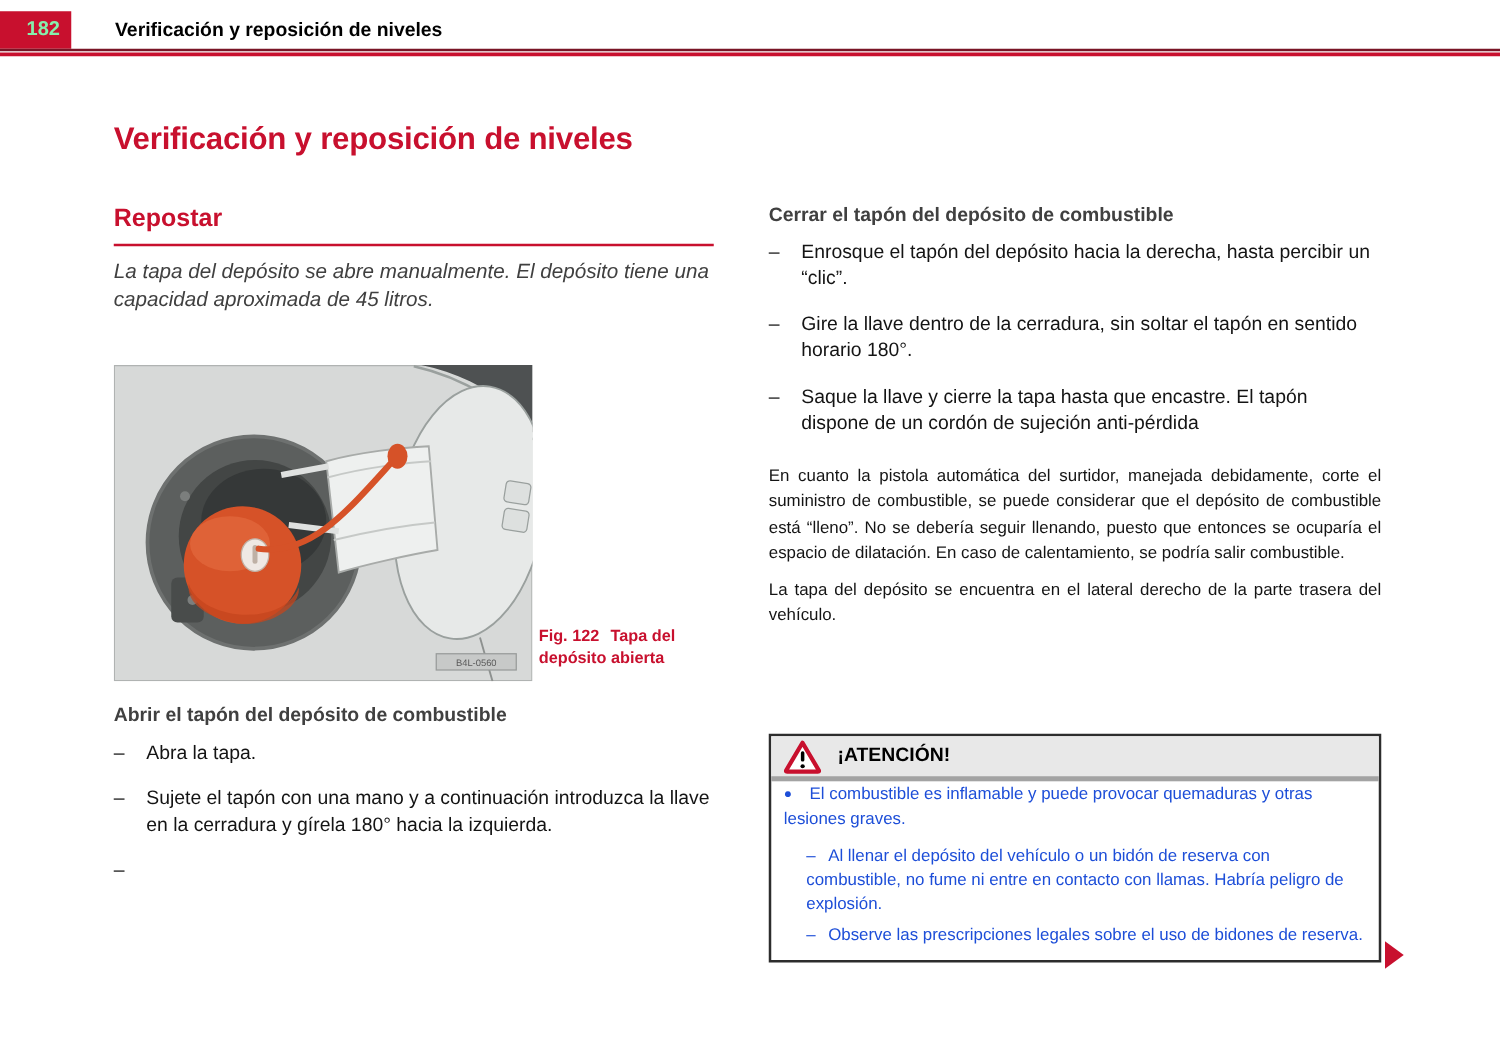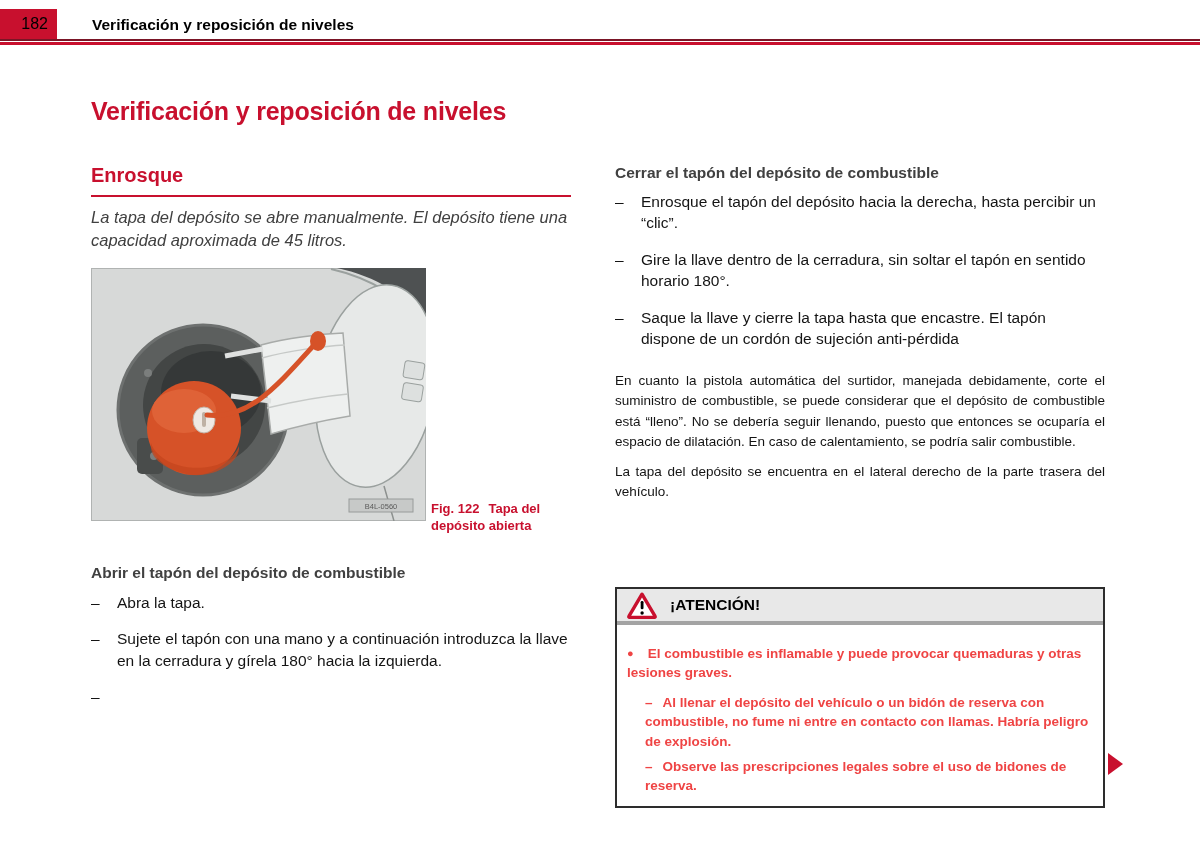--- a/index.html
+++ b/index.html
@@ -10,22 +10,22 @@
     background: #ffffff; overflow: hidden;
     font-family: "Liberation Sans", "DejaVu Sans", sans-serif;
     color: #111;
     -webkit-font-smoothing: antialiased;
   }
   .abs { position: absolute; }
 
   
   .page-num-box {
     left: 0; top: 9px; width: 57px; height: 30px;
-    background: var(--red); color: #000000;
-    font-size: 16px; font-weight: normal;
+    background: var(--red); color: #86efac;
+    font-size: 16px; font-weight: bold;
     text-align: right; line-height: 30px; padding-right: 9px;
   }
   .header-title {
     left: 92px; top: 9px; height: 30px; line-height: 31px;
     font-size: 15.5px; font-weight: bold; color: #000;
   }
   .rule-dark { left: 0; top: 39px; width: 1200px; height: 2px; background: #7a1526; }
   .rule-red  { left: 0; top: 42px; width: 1200px; height: 3px; background: var(--red); }
 
   
@@ -36,21 +36,21 @@
   }
   .section-heading {
     left: 91px; top: 164px;
     font-size: 20px; font-weight: bold; color: var(--red);
   }
   .section-rule { left: 91px; top: 195px; width: 480px; height: 2px; background: var(--red); }
   .intro-italic {
     left: 91px; top: 206px; width: 494px;
     font-size: 16.5px; font-style: italic; line-height: 1.38; color: #404040;
   }
-  .figure-wrap { left: 91px; top: 268px; width: 335px; height: 220px; }
+  .figure-wrap { left: 91px; top: 292px; width: 335px; height: 220px; }
   .figure-caption {
     left: 431px; top: 501px; width: 152px;
     font-size: 13px; font-weight: bold; color: var(--red); line-height: 1.28;
   }
   .figure-caption .cap-label { margin-right: 9px; }
 
   .subheading {
     font-size: 15.5px; font-weight: bold; color: #404040;
   }
   .left-sub  { left: 91px; top: 564px; width: 480px; }
@@ -71,21 +71,21 @@
   
   .warning-box {
     left: 615px; top: 587px; width: 490px;
     border: 2px solid #2d2d2d; background: #fff;
   }
   .warning-header {
     height: 36px; background: #e8e8e8; border-bottom: 4px solid #a3a3a3;
     display: flex; align-items: center; padding-left: 10px;
   }
   .warning-title { font-size: 15.5px; font-weight: bold; margin-left: 13px; color: #000; }
-  .warning-body { padding: 19px 12px 11px 10px; font-size: 13.5px; font-weight: bold; line-height: 1.42; color: #ef4444; }
+  .warning-body { padding: 0 12px 11px 10px; font-size: 13.5px; font-weight: normal; line-height: 1.42; color: #1d4ed8; }
   .warning-lead { margin-bottom: 11px; }
   .warning-lead .bullet { font-size: 11px; margin-right: 14px; position: relative; top: -1px; }
   .warning-sub { padding-left: 18px; margin-bottom: 6px; }
   .warning-sub:last-child { margin-bottom: 0; }
   .warning-sub .dash { margin-right: 10px; }
 
   .continue-arrow {
     left: 1108px; top: 753px; width: 0; height: 0;
     border-left: 15px solid var(--red);
     border-top: 11px solid transparent;
@@ -95,21 +95,21 @@
 </head>
 <body>
 
 <div class="abs page-num-box">182</div>
 <div class="abs header-title">Verificación y reposición de niveles</div>
 <div class="abs rule-dark"></div>
 <div class="abs rule-red"></div>
 
 <h1 class="abs main-title" style="margin:0">Verificación y reposición de niveles</h1>
 
-<h2 class="abs section-heading" style="margin:0">Enrosque</h2>
+<h2 class="abs section-heading" style="margin:0">Repostar</h2>
 <div class="abs section-rule"></div>
 
 <p class="abs intro-italic" style="margin:0">La tapa del depósito se abre manualmente. El depósito tiene una capacidad aproximada de 45 litros.</p>
 
 <div class="abs figure-wrap">
   <svg viewBox="0 0 335 253" width="335" height="253">
     <rect x="0.5" y="0.5" width="334" height="252" fill="#d7d9d8" stroke="#b0b3b2"></rect>
 
     <path d="M246,0 C284,8 318,28 335,54 L335,0 Z" fill="#4e5152"></path>
     <path d="M240,1 C280,10 318,33 335,60" fill="none" stroke="#9aa09e" stroke-width="2"></path>

